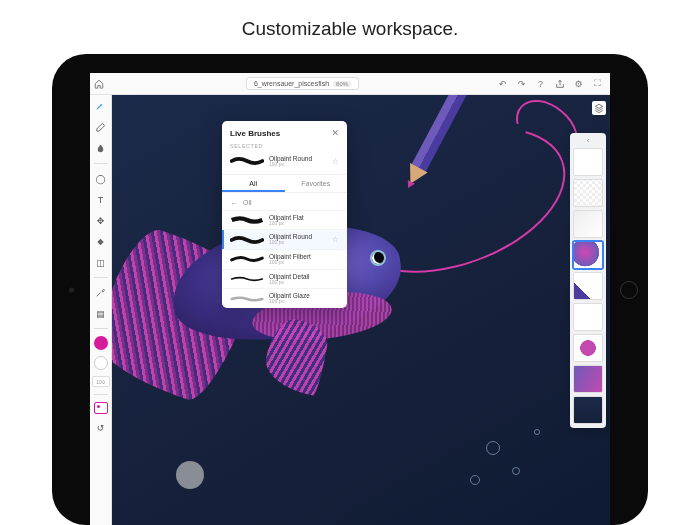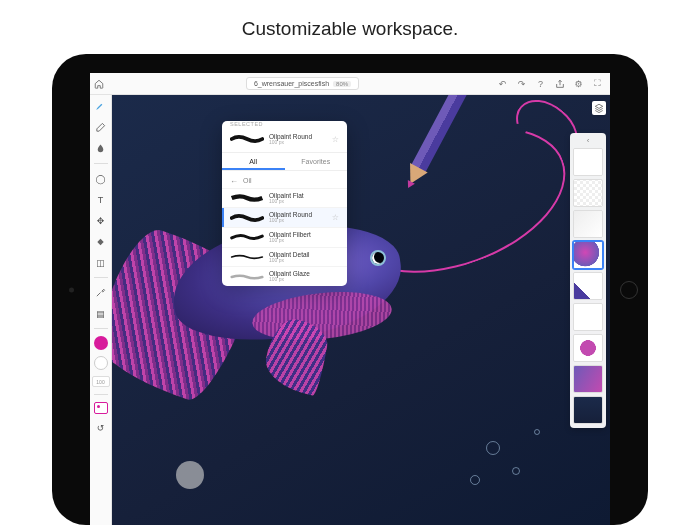--- a/index.html
+++ b/index.html
@@ -200,20 +200,24 @@
         </div>
       <div class="layer">
           <div class="th" style="background:linear-gradient(120deg,#6e5ab8,#c24ab0)"></div>
         </div>
       <div class="layer">
           <div class="th" style="background:linear-gradient(#1b2a4a,#16203a)"></div>
         </div>
     </div>
 
     <div class="pop">
+      <div class="pop-h">
+        <span class="title">Live Brushes</span>
+        <span class="x">✕</span>
+      </div>
       <div class="sec">SELECTED</div>
       <div class="brow">
         <div class="stroke">
             <svg viewBox="0 0 40 12">
               <path d="M2 6 Q10 1 20 6 T38 6" stroke="#111" stroke-width="4.5" fill="none" stroke-linecap="round"></path>
             </svg>
           </div>
         <div class="meta">
             <div class="name">Oilpaint Round</div>
             <div class="size">100 px</div>

